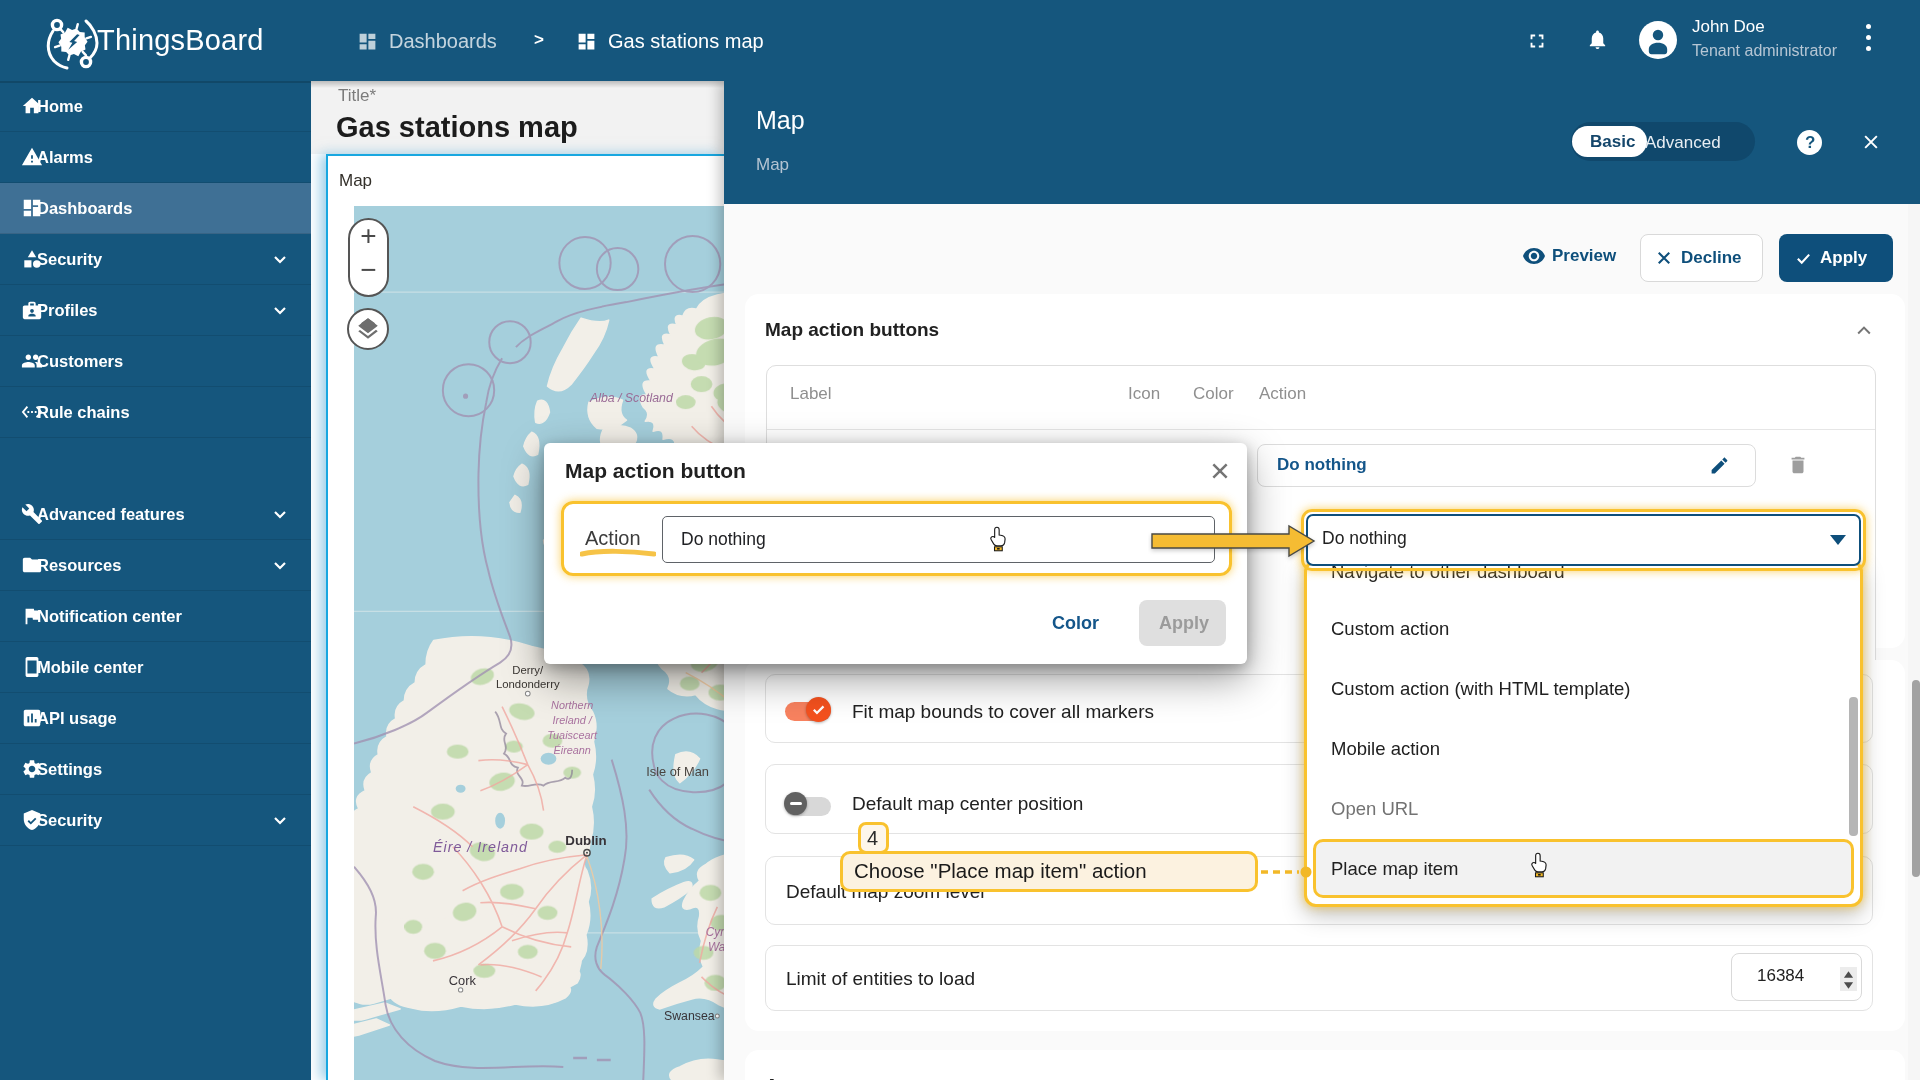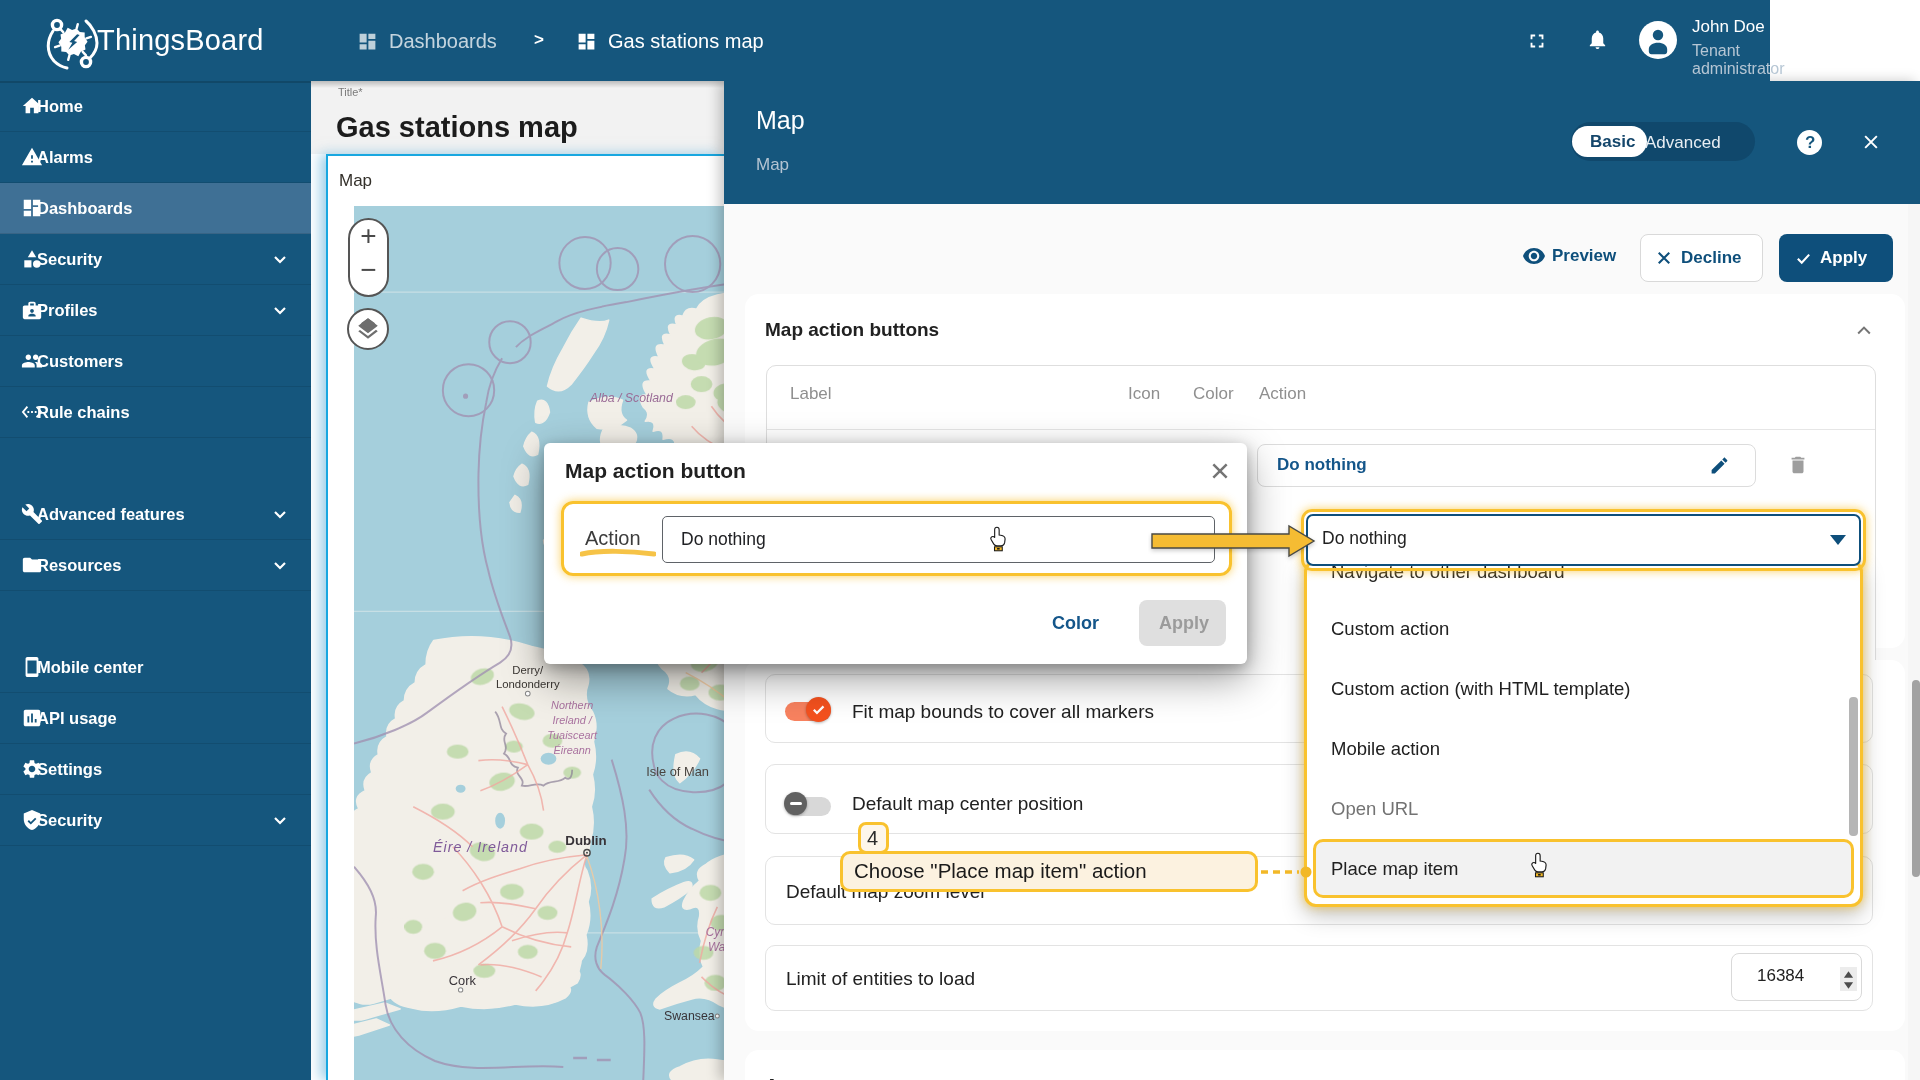--- a/index.html
+++ b/index.html
@@ -14,21 +14,21 @@
 }
 .mi { position:absolute; left:0; width:311px; height:51px; display:flex; align-items:center;
   color:#fff; font-size:16.5px; font-weight:600; border-bottom:1px solid rgba(0,0,0,0.10); }
 .mi svg { position:absolute; left:21px; width:22px; height:22px; }
 .mi .t { position:absolute; left:37px; }
 .mi .ch { position:absolute; left:270px; width:20px; height:20px; }
 </style>
 </head>
 <body>
 
-<div class="abs" style="left:0;top:0;width:1770px;height:81px;background:var(--prim);z-index:40;">
+<div class="abs" style="left:0;top:0;width:1920px;height:81px;background:var(--prim);z-index:40;">
 
   <svg class="abs" style="left:44px;top:12px;" width="58" height="58" viewBox="0 0 58 58">
     <g fill="none" stroke="#fff" stroke-width="3" stroke-linecap="round">
       <path d="M9 19 C3 28 2 40 10 49 C13 52 18 55 23 56"></path>
       <path d="M42 9 C48 14 53 23 53 31 C53 37 50 42 46 46"></path>
     </g>
     <circle cx="13" cy="13" r="4.6" fill="none" stroke="#fff" stroke-width="3.4"></circle>
     <circle cx="42" cy="50" r="4.6" fill="none" stroke="#fff" stroke-width="3.4"></circle>
     <g transform="rotate(15 29 30)">
       <path fill="#fff" d="M29 16 L33 18.6 L37.8 17.7 L39.1 22.5 L43 26 L41.3 30 L43 34 L39.1 37.5 L37.8 42.3 L33 41.4 L29 44 L25 41.4 L20.2 42.3 L18.9 37.5 L15 34 L16.7 30 L15 26 L18.9 22.5 L20.2 17.7 L25 18.6 Z"></path>
@@ -140,20 +140,26 @@
     </div>
   <div class="mi" style="top:459px;">
       <svg viewBox="0 0 24 24" fill="#fff">
         <path d="M10 4H4c-1.1 0-2 .9-2 2v12c0 1.1.9 2 2 2h16c1.1 0 2-.9 2-2V8c0-1.1-.9-2-2-2h-8l-2-2z"></path>
       </svg>
       <span class="t">Resources</span>
       <svg class="ch" viewBox="0 0 24 24" fill="none" stroke="#fff" stroke-width="2.6">
         <path d="M6 9.5l6 6 6-6"></path>
       </svg>
     </div>
+  <div class="mi" style="top:510px;">
+      <svg viewBox="0 0 24 24" fill="#fff">
+        <path d="M14.4 6L14 4H5v17h2v-7h5.6l.4 2h7V6z"></path>
+      </svg>
+      <span class="t">Notification center</span>
+    </div>
   <div class="mi" style="top:561px;">
       <svg viewBox="0 0 24 24" fill="#fff">
         <path d="M17 1H7c-1.1 0-2 .9-2 2v18c0 1.1.9 2 2 2h10c1.1 0 2-.9 2-2V3c0-1.1-.9-2-2-2zm0 18H7V5h10v14z"></path>
       </svg>
       <span class="t">Mobile center</span>
     </div>
   <div class="mi" style="top:612px;">
       <svg viewBox="0 0 24 24" fill="#fff">
         <path d="M19 3H5c-1.1 0-2 .9-2 2v14c0 1.1.9 2 2 2h14c1.1 0 2-.9 2-2V5c0-1.1-.9-2-2-2zM9 17H7v-7h2v7zm4 0h-2V7h2v10zm4 0h-2v-4h2v4z"></path>
       </svg>
@@ -171,21 +177,21 @@
       </svg>
       <span class="t">Security</span>
       <svg class="ch" viewBox="0 0 24 24" fill="none" stroke="#fff" stroke-width="2.6">
         <path d="M6 9.5l6 6 6-6"></path>
       </svg>
     </div>
 </div>
 
 <div class="abs" style="left:311px;top:81px;width:413px;height:999px;background:#fff;z-index:5;">
   <div class="abs" style="left:0;top:0;width:413px;height:73px;background:#f2f2f2;"></div>
-  <div class="abs" style="left:27px;top:5px;font-size:11px;color:#7b7b7b;">Title*</div>
+  <div class="abs" style="left:27px;top:5px;font-size:17px;color:#7b7b7b;">Title*</div>
   <div class="abs" style="left:25px;top:30px;font-size:29px;font-weight:bold;color:#1c1c1c;">Gas stations map</div>
 
   <div class="abs" style="left:15px;top:73px;width:398px;height:926px;background:#fff;border-top:2.5px solid #18a7e0;border-left:2.5px solid #18a7e0;box-shadow:-6px 0 12px rgba(80,170,215,0.55);"></div>
   <div class="abs" style="left:28px;top:90px;font-size:17px;color:#33302a;">Map</div>
 
   <div class="abs" style="left:43px;top:125px;width:388px;height:1035px;overflow:hidden;">
 <svg width="388" height="874" viewBox="0 0 393 873" preserveAspectRatio="none">
 <rect width="393" height="873" fill="#a5cfdc"></rect>
 <g stroke="#dfeaec" stroke-width="1.2" opacity="0.6">
   <line x1="0" y1="86" x2="393" y2="86"></line>

